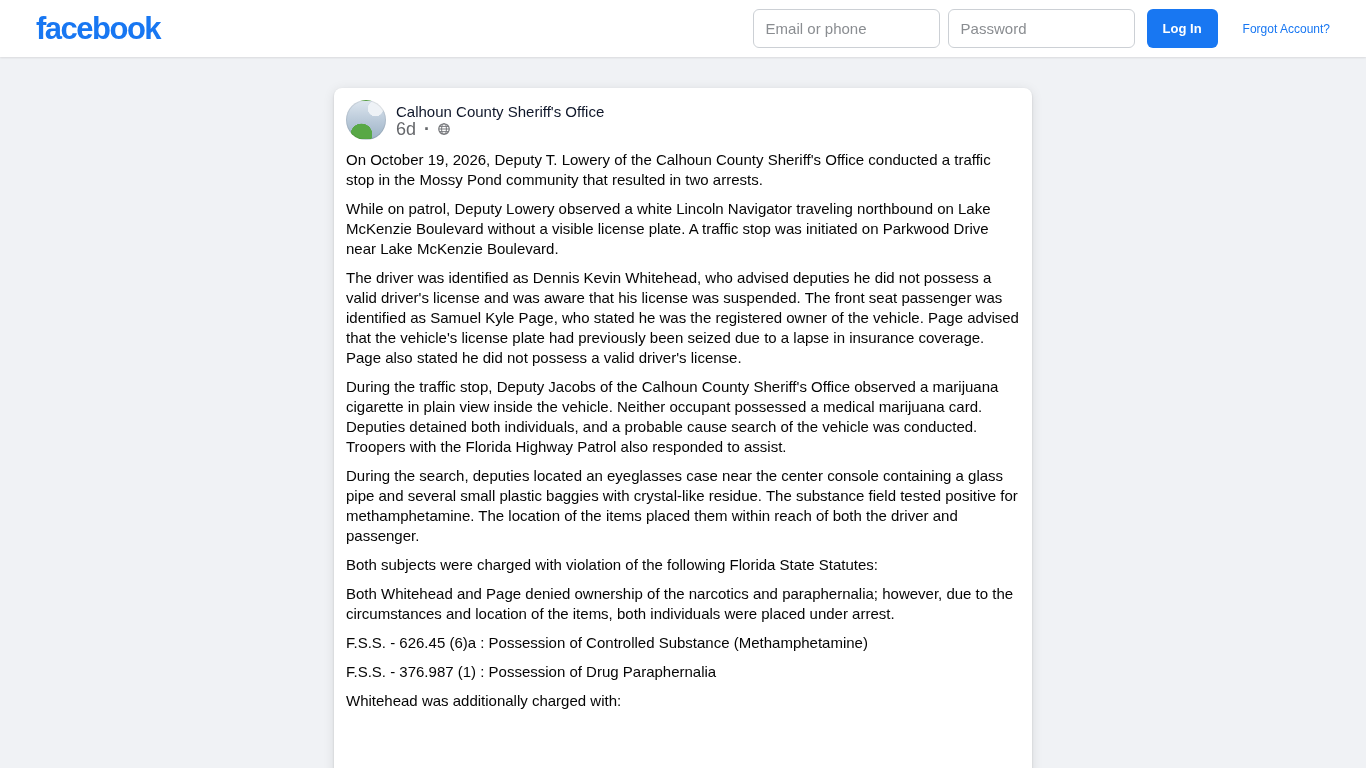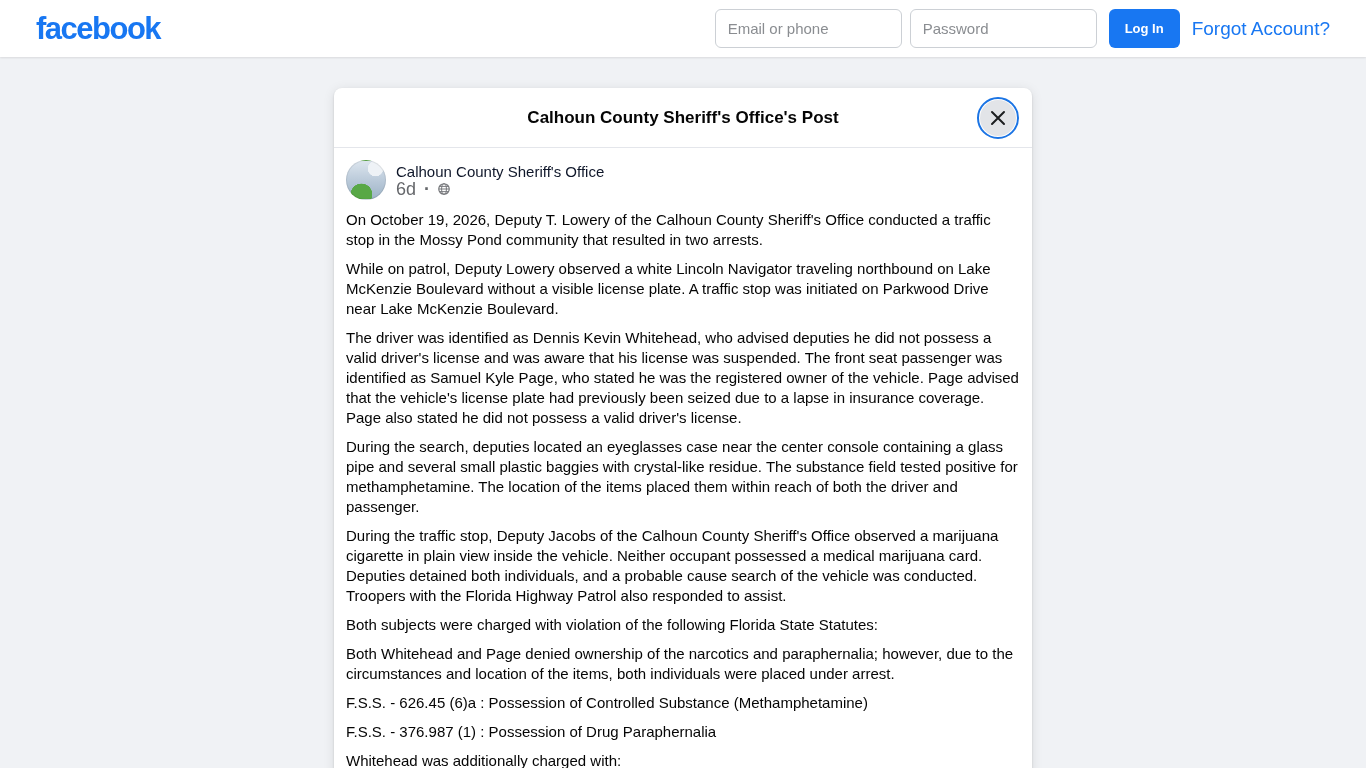--- a/index.html
+++ b/index.html
@@ -49,23 +49,23 @@
     background: #1877f2;
     color: #fff;
     border: none;
     border-radius: 6px;
     font-size: 13px;
     font-weight: 700;
     font-family: "Liberation Sans", sans-serif;
     cursor: pointer;
   }
   .forgot-link {
-    margin-left: 4px;
+    margin-left: 17px;
     color: #1877f2;
-    font-size: 19px;
+    font-size: 12px;
     text-decoration: none;
     cursor: pointer;
   }
   
   .modal {
     width: 698px;
     margin: 31px auto 0;
     background: #fff;
     border-radius: 8px;
     box-shadow: 0 1px 2px rgba(0,0,0,.15), 0 2px 12px rgba(0,0,0,.10);
@@ -143,30 +143,20 @@
   <div class="logo">facebook</div>
   <div class="nav-controls">
     <input class="nav-input" type="text" placeholder="Email or phone" style="">
     <input class="nav-input" type="password" placeholder="Password" style="">
     <button class="login-btn">Log In</button>
     <a class="forgot-link">Forgot Account?</a>
   </div>
 </header>
 
 <div class="modal">
-  <div class="modal-header">
-    <div class="modal-title">Calhoun County Sheriff's Office's Post</div>
-    <button class="close-btn">
-      <span>
-        <svg width="18" height="18" viewBox="0 0 18 18">
-          <path d="M3 3 L15 15 M15 3 L3 15" stroke="#1c1e21" stroke-width="2" stroke-linecap="round" fill="none"></path>
-        </svg>
-      </span>
-    </button>
-  </div>
 
   <div class="post-header">
     <div class="avatar"></div>
     <div class="author-block">
       <div class="author-name">Calhoun County Sheriff's Office</div>
       <div class="post-meta">
         <span>6d</span>
         <span class="meta-dot">·</span>
         <span class="globe">
           <svg width="12" height="12" viewBox="0 0 16 16">
@@ -177,21 +167,21 @@
         </span>
       </div>
     </div>
   </div>
 
   <div class="post-body">
 
   <p>On October 19, 2026, Deputy T. Lowery of the Calhoun County Sheriff's Office conducted a traffic stop in the Mossy Pond community that resulted in two arrests.</p>
       <p>While on patrol, Deputy Lowery observed a white Lincoln Navigator traveling northbound on Lake McKenzie Boulevard without a visible license plate. A traffic stop was initiated on Parkwood Drive near Lake McKenzie Boulevard.</p>
       <p>The driver was identified as Dennis Kevin Whitehead, who advised deputies he did not possess a valid driver's license and was aware that his license was suspended. The front seat passenger was identified as Samuel Kyle Page, who stated he was the registered owner of the vehicle. Page advised that the vehicle's license plate had previously been seized due to a lapse in insurance coverage. Page also stated he did not possess a valid driver's license.</p>
+      <p>During the traffic stop, Deputy Jacobs of the Calhoun County Sheriff's Office observed a marijuana cigarette in plain view inside the vehicle. Neither occupant possessed a medical marijuana card. Deputies detained both individuals, and a probable cause search of the vehicle was conducted. Troopers with the Florida Highway Patrol also responded to assist.</p>
       <p>During the search, deputies located an eyeglasses case near the center console containing a glass pipe and several small plastic baggies with crystal-like residue. The substance field tested positive for methamphetamine. The location of the items placed them within reach of both the driver and passenger.</p>
-      <p>During the traffic stop, Deputy Jacobs of the Calhoun County Sheriff's Office observed a marijuana cigarette in plain view inside the vehicle. Neither occupant possessed a medical marijuana card. Deputies detained both individuals, and a probable cause search of the vehicle was conducted. Troopers with the Florida Highway Patrol also responded to assist.</p>
       <p>Both subjects were charged with violation of the following Florida State Statutes:</p>
       <p>Both Whitehead and Page denied ownership of the narcotics and paraphernalia; however, due to the circumstances and location of the items, both individuals were placed under arrest.</p>
       <p>F.S.S. - 626.45 (6)a : Possession of Controlled Substance (Methamphetamine)</p>
       <p>F.S.S. - 376.987 (1) : Possession of Drug Paraphernalia</p>
       <p>Whitehead was additionally charged with:</p>
     </div>
 </div>
 
 </body></html>

